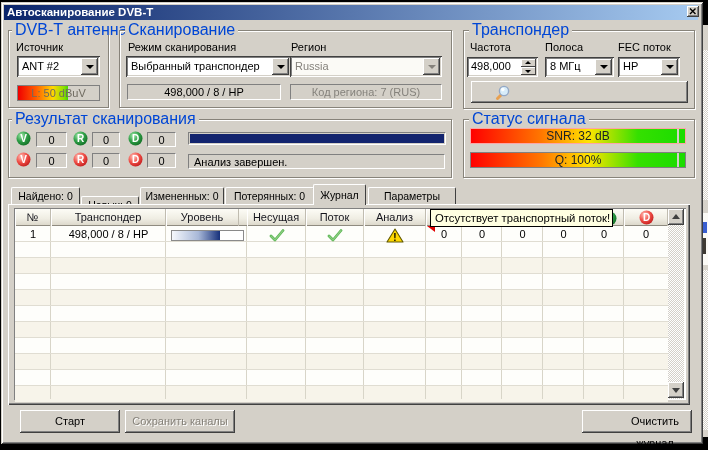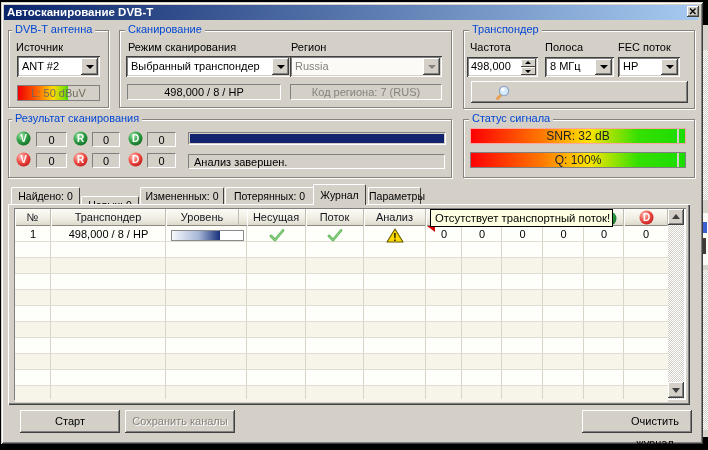--- a/index.html
+++ b/index.html
@@ -5,21 +5,21 @@
 html,body{margin:0;padding:0;background:#000;width:708px;height:450px;overflow:hidden;}
 *{box-sizing:border-box;font-family:"Liberation Sans",sans-serif;}
 .abs{position:absolute;}
 .win{position:absolute;left:1px;top:2px;width:702px;height:442px;background:#D4D0C8;
  box-shadow: inset 1px 1px 0 #D4D0C8, inset -1px -1px 0 #404040, inset 2px 2px 0 #FFFFFF, inset -2px -2px 0 #808080;}
 .title{position:absolute;left:4px;top:5px;width:694px;height:15px;
  background:linear-gradient(to right,#0A246A,#A6CAF0);color:#fff;font-weight:bold;font-size:11.5px;line-height:15px;padding-left:3px;}
 .closebtn{position:absolute;left:687px;top:6px;width:12px;height:11px;background:#D4D0C8;
  box-shadow: inset -1px -1px 0 #404040, inset 1px 1px 0 #fff, inset -2px -2px 0 #808080;}
 .grp{position:absolute;border:1px solid #87837A;box-shadow:1px 1px 0 #FFFFFF, inset 1px 1px 0 #FFFFFF;}
-.cap{position:absolute;background:#D4D0C8;color:#0046D5;font-size:11px;line-height:11px;padding:0 3px;white-space:nowrap;}
+.cap{position:absolute;background:#D4D0C8;color:#0046D5;font-size:16px;line-height:11px;padding:0 3px;white-space:nowrap;}
 .lbl{position:absolute;font-size:11px;color:#000;white-space:nowrap;}
 .combo{position:absolute;background:#fff;box-shadow:inset 1px 1px 0 #404040, inset -1px -1px 0 #fff, inset 2px 2px 0 #808080, inset -2px -2px 0 #D4D0C8;}
 .combo .txt{position:absolute;left:5px;top:4px;font-size:11px;color:#000;white-space:nowrap;}
 .cbtn{position:absolute;right:2px;top:2px;bottom:2px;width:17px;background:#D4D0C8;
  box-shadow: inset -1px -1px 0 #404040, inset 1px 1px 0 #fff, inset -2px -2px 0 #808080;}
 .arr{position:absolute;left:5px;top:7px;width:0;height:0;border-left:4px solid transparent;border-right:4px solid transparent;border-top:4px solid #000;}
 .btn{position:absolute;background:#D4D0C8;box-shadow: inset -1px -1px 0 #404040, inset 1px 1px 0 #fff, inset -2px -2px 0 #808080;
  font-size:11px;color:#000;text-align:center;}
 .fld0{position:absolute;border:1px solid;border-color:#808080 #fff #fff #808080;background:#D4D0C8;font-size:11px;color:#000;text-align:center;white-space:nowrap;}
 .tab{position:absolute;top:187px;height:17px;background:#D4D0C8;font-size:10.5px;color:#000;text-align:center;
@@ -194,21 +194,21 @@
 <div class="abs" style="left:470px;top:152px;width:216px;height:16px;border:1px solid #808080;">
   <div style="position:absolute;left:0;top:0;width:100%;height:100%;background:linear-gradient(to right,#FF0000,#FF7800 33%,#FFE400 55%,#35E000 78%,#1ADC00);"></div>
   <div style="position:absolute;right:6px;top:0;width:2px;height:100%;background:#D4D0C8;"></div>
   <div style="position:absolute;left:0;top:0;width:100%;text-align:center;font-size:12px;line-height:14px;color:#1A2026;">Q: 100%</div>
 </div>
 
 <div class="tab" style="left:11px;width:69px;">Найдено: 0</div>
 <div class="tab" style="left:81px;width:58px;margin-top:9px;">Новых: 0</div>
 <div class="tab" style="left:140px;width:84px;">Измененных: 0</div>
 <div class="tab" style="left:225px;width:89px;">Потерянных: 0</div>
-<div class="tab" style="left:368px;width:53px;">Параметры</div>
+<div class="tab" style="left:368px;width:88px;">Параметры</div>
 
 <div class="abs" style="left:8px;top:204px;width:682px;height:201px;background:#D4D0C8;
  box-shadow: inset 1px 1px 0 #FFFFFF, inset -1px -1px 0 #404040, inset -2px -2px 0 #808080;"></div>
 <div class="tab" style="left:313px;top:184px;width:53px;height:21px;border-bottom:none;line-height:20px;z-index:3;">Журнал</div>
 
 <div class="abs" id="table" style="left:14px;top:208px;width:672px;height:192px;box-shadow:inset 1px 1px 0 #808080, inset -1px -1px 0 #fff;background:#FEFEFB;">
   <div id="hdr" class="abs" style="left:1px;top:1px;width:653px;height:17px;background:linear-gradient(180deg,#FDFCF6,#EFEDE3 60%,#DDD9CC);border-bottom:1px solid #8F8B80;">
       <div class="abs" style="left:0px;top:0;width:36px;height:17px;border-right:1px solid #C0BCB0;box-shadow:inset 1px 0 0 #fff;">
         <div style="position:absolute;left:0;top:2px;width:100%;text-align:center;font-size:11px;color:#15151D;">№</div>
       </div>

